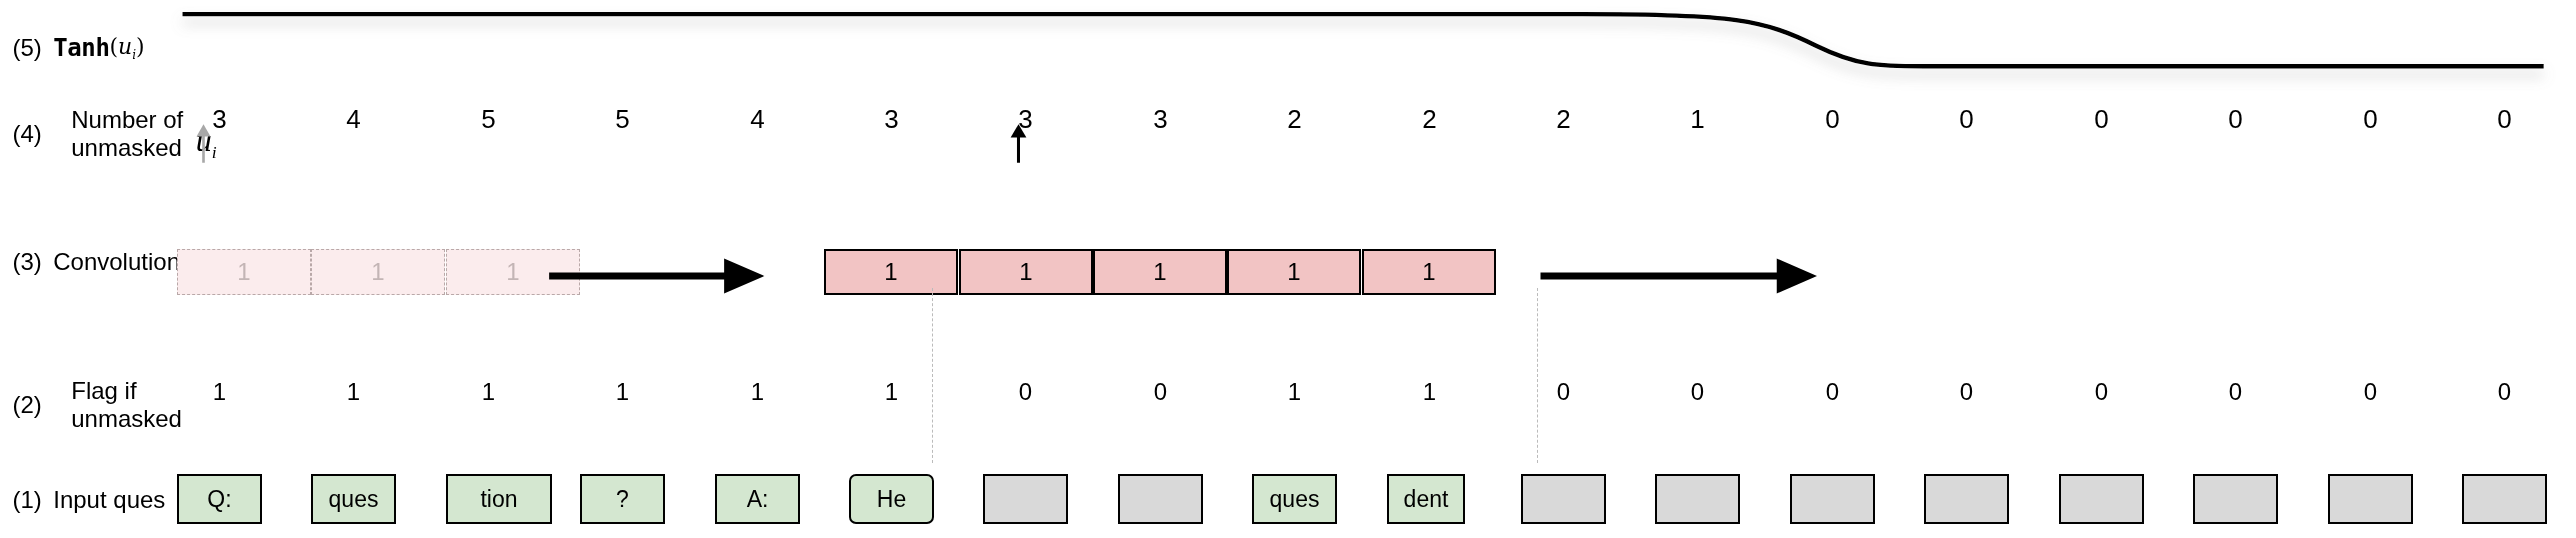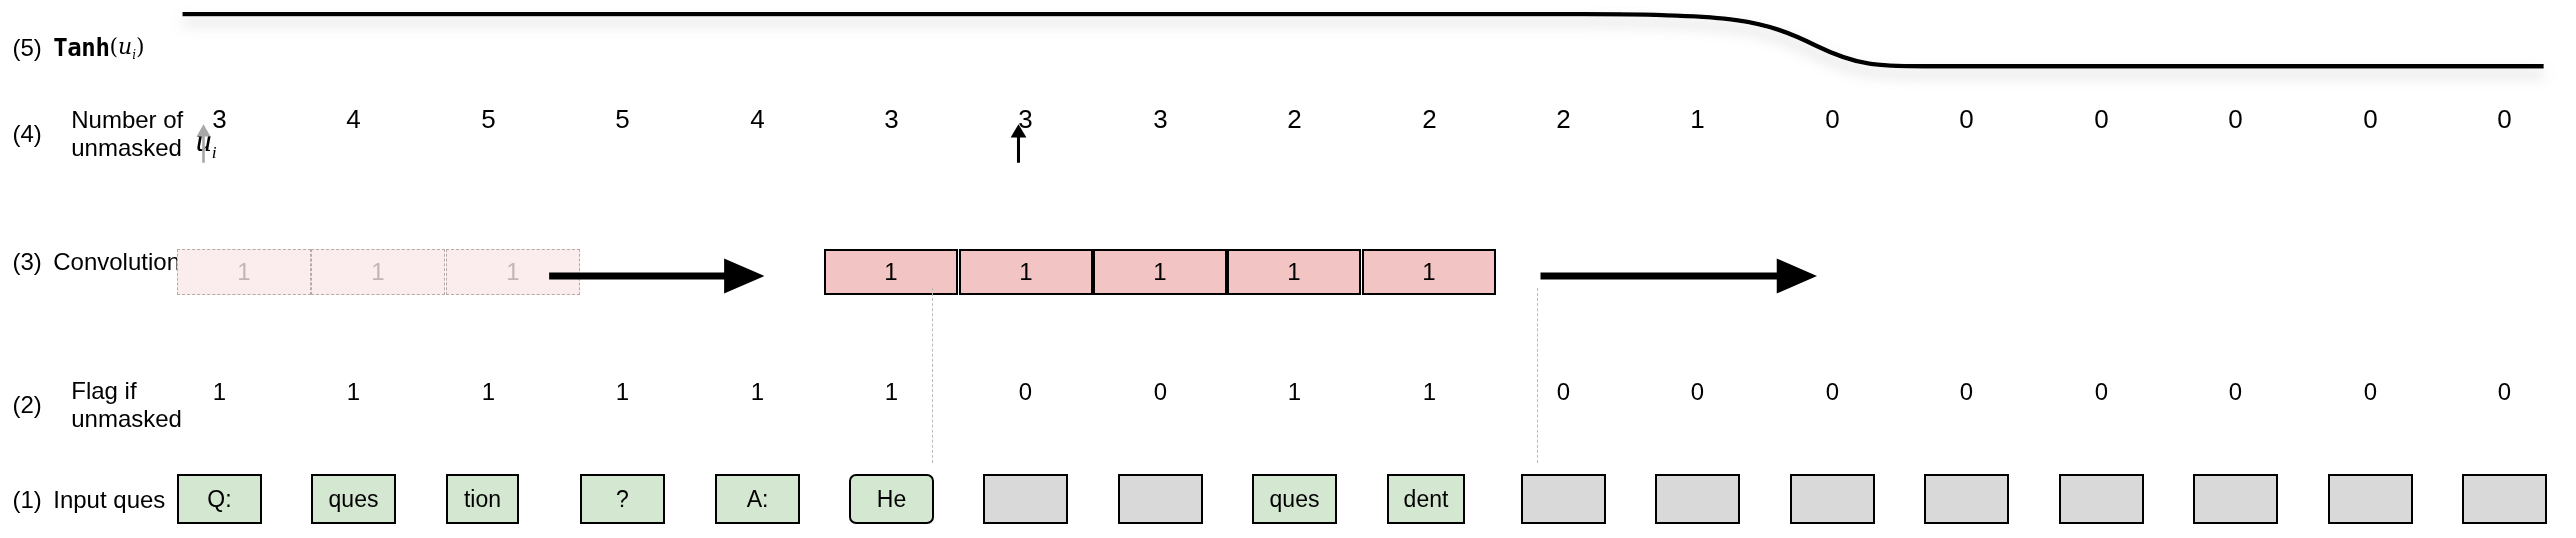--- a/index.html
+++ b/index.html
@@ -266,21 +266,21 @@
     </div>
 
   <div class="row-label" style="left:12.4px; top:482px; height:35px;">
     <span class="row-num">(1)</span>
     <span class="row-text">Input ques</span>
     <span class="math"><span>x</span><sub>t</sub></span>
   </div>
   <div id="tokens">
       <div class="token text" style="left: 177px; top: 474px; width: 85px; height: 50px;">Q:</div>
       <div class="token text" style="left: 311px; top: 474px; width: 85px; height: 50px;">ques</div>
-      <div class="token text" style="left: 446px; top: 474px; width: 73px; height: 50px;">tion</div>
+      <div class="token text" style="left: 446px; top: 474px; width: 106px; height: 50px;">tion</div>
       <div class="token text" style="left: 580px; top: 474px; width: 85px; height: 50px;">?</div>
       <div class="token text" style="left: 715px; top: 474px; width: 85px; height: 50px;">A:</div>
       <div class="token text" style="left: 849px; top: 474px; width: 85px; height: 50px; border-radius: 7px;">He</div>
       <div class="token masked" style="left: 983px; top: 474px; width: 85px; height: 50px;"></div>
       <div class="token masked" style="left: 1118px; top: 474px; width: 85px; height: 50px;"></div>
       <div class="token text" style="left: 1252px; top: 474px; width: 85px; height: 50px;">ques</div>
       <div class="token text" style="left: 1387px; top: 474px; width: 78px; height: 50px;">dent</div>
       <div class="token masked" style="left: 1521px; top: 474px; width: 85px; height: 50px;"></div>
       <div class="token masked" style="left: 1655px; top: 474px; width: 85px; height: 50px;"></div>
       <div class="token masked" style="left: 1790px; top: 474px; width: 85px; height: 50px;"></div>

